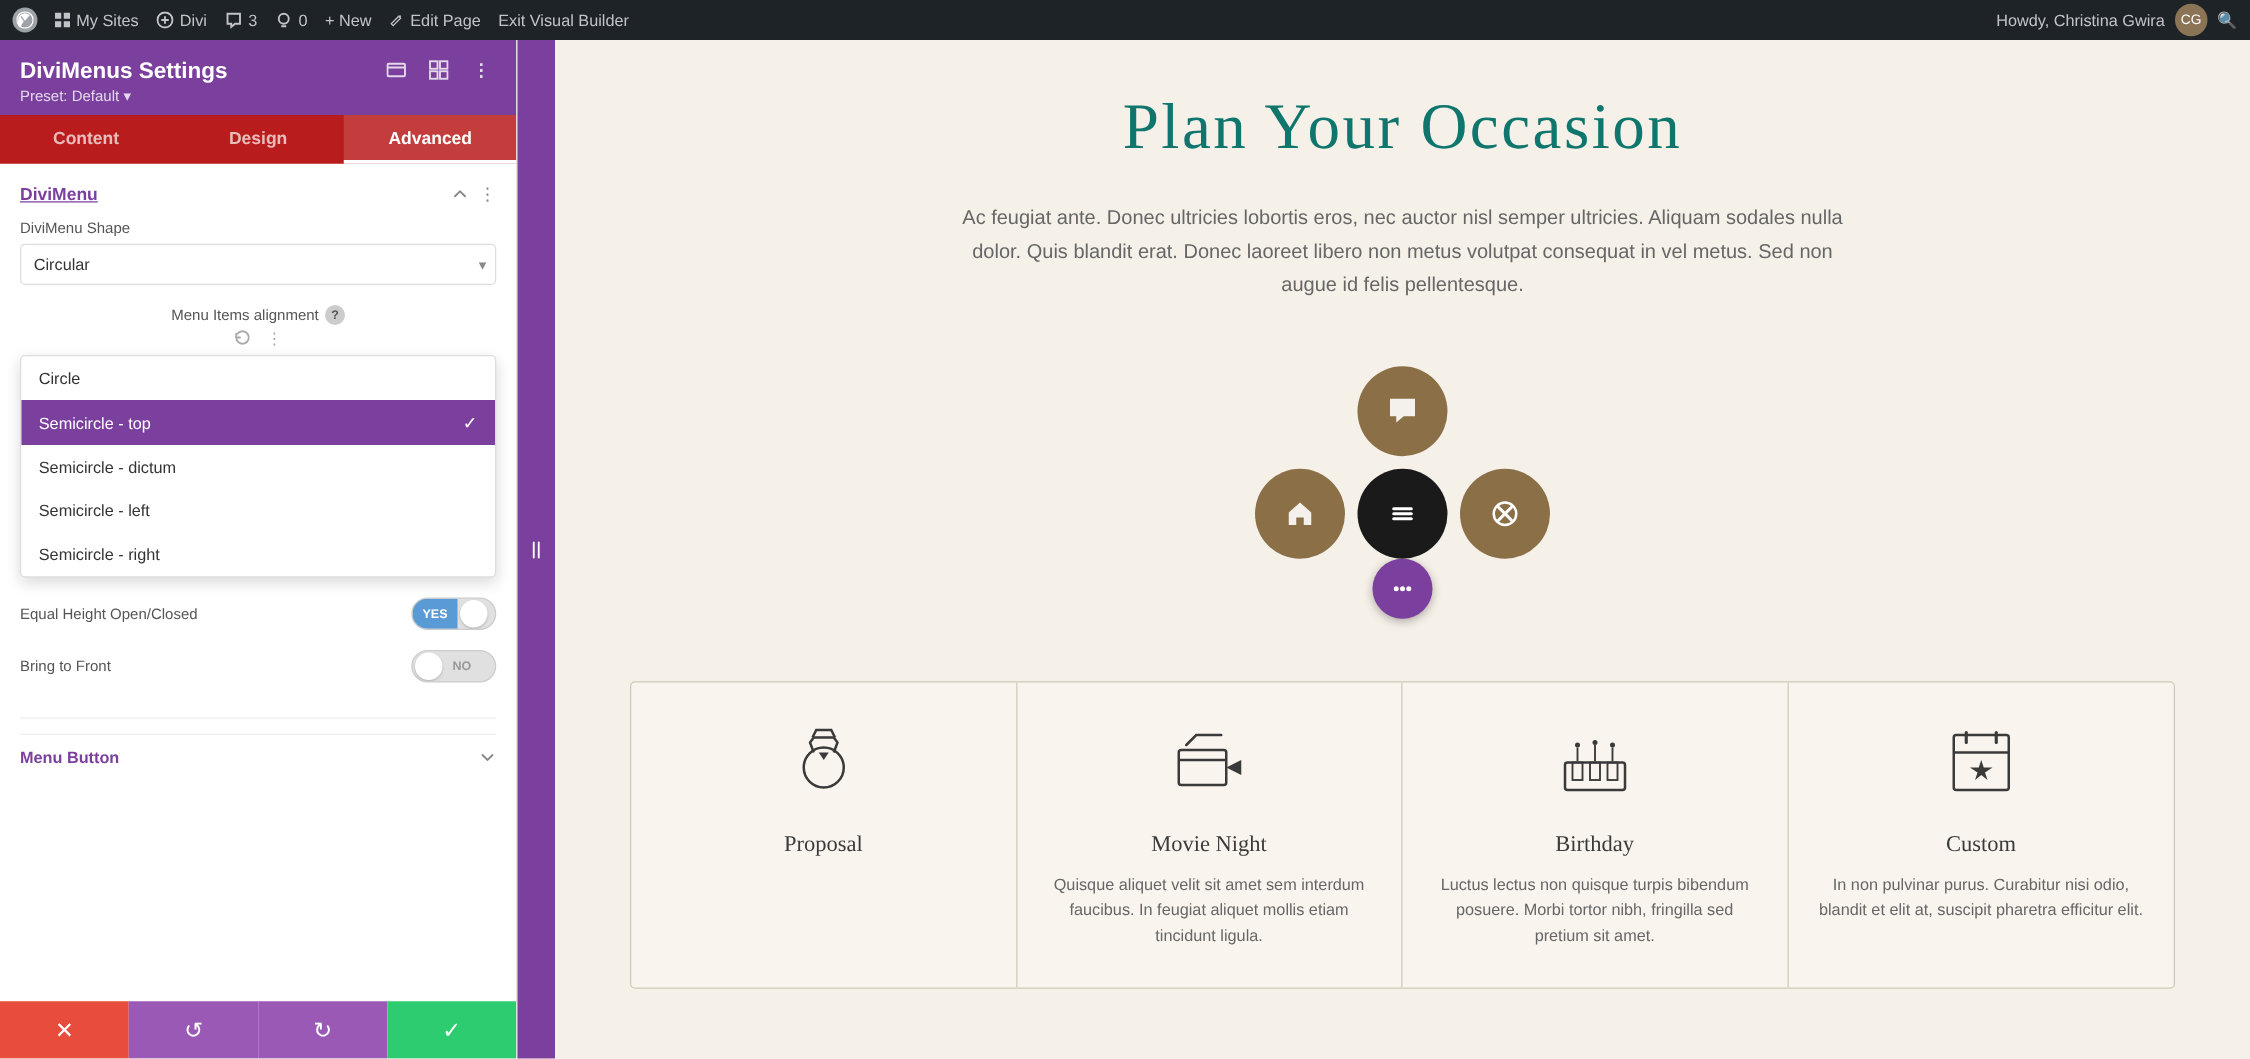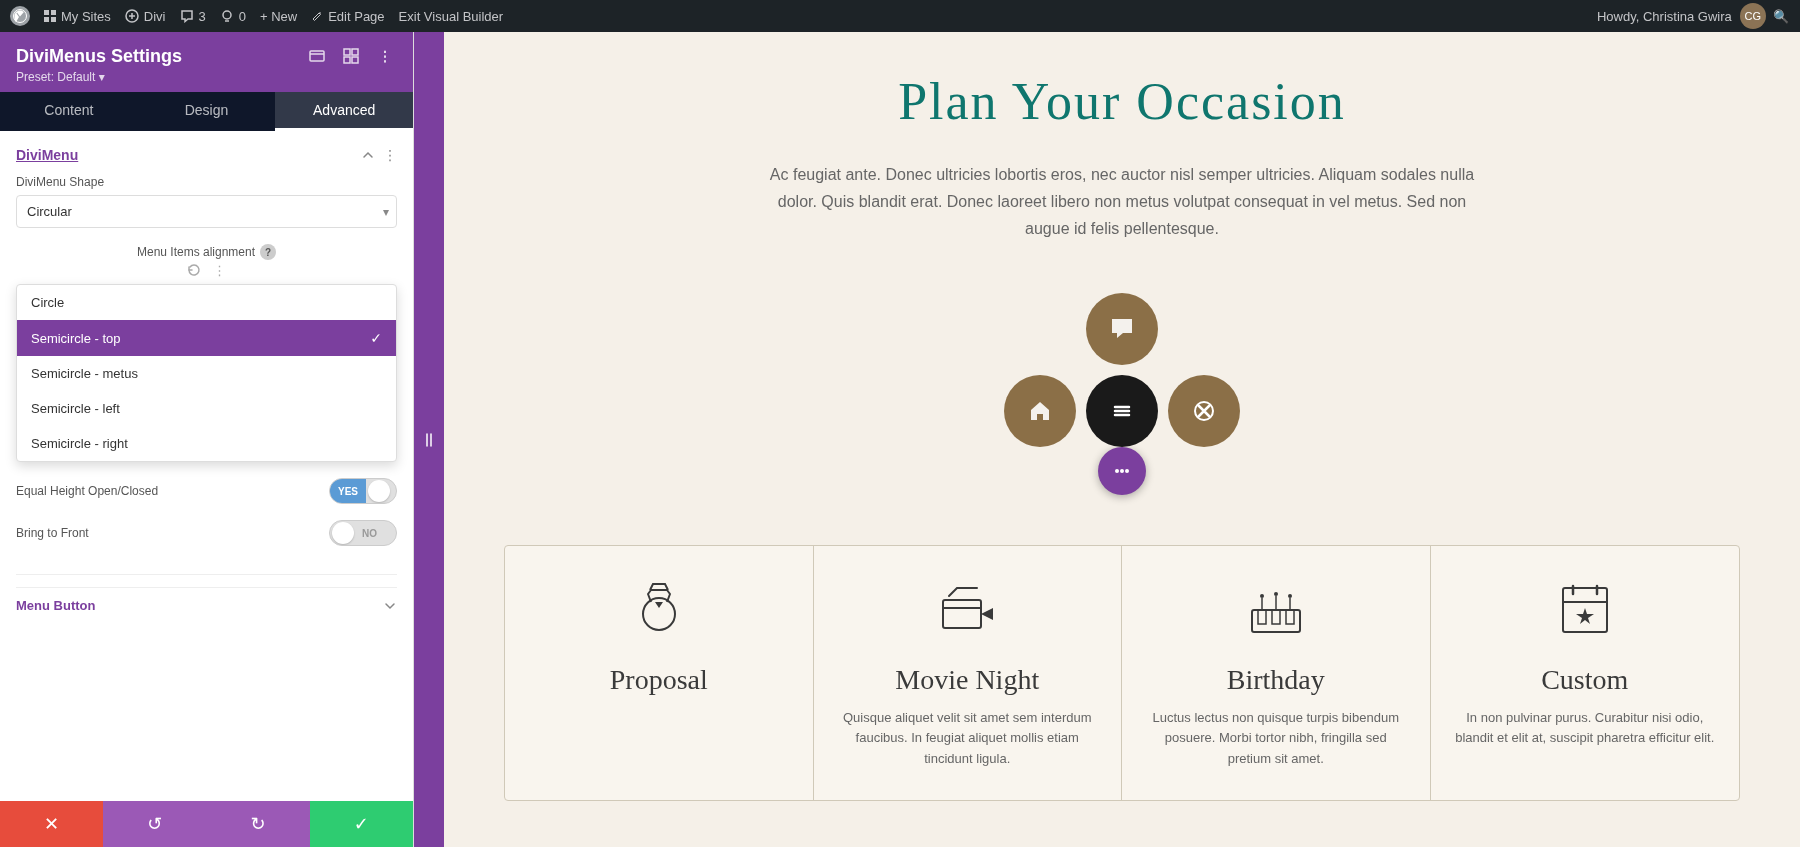--- a/index.html
+++ b/index.html
@@ -42,21 +42,21 @@
       background: #7b3f9e;
       color: #fff;
       padding: 12px 16px 8px;
     }
     .panel-title { font-size: 18px; font-weight: 600; display: flex; align-items: center; justify-content: space-between; }
     .panel-title-icons { display: flex; gap: 10px; }
     .panel-title-icon { width: 24px; height: 24px; cursor: pointer; opacity: 0.8; display: flex; align-items: center; justify-content: center; font-size: 14px; color: #fff; }
     .panel-preset { font-size: 12px; color: rgba(255,255,255,0.8); margin-top: 2px; cursor: pointer; }
 
     
-    .panel-tabs { display: flex; background: #0f172a; }
+    .panel-tabs { display: flex; background: #b91c1c; font-weight: bold; }
     .panel-tab {
       flex: 1;
       text-align: center;
       padding: 10px 0;
       color: rgba(255,255,255,0.7);
       font-size: 14px;
       cursor: pointer;
       border-bottom: 3px solid transparent;
     }
     .panel-tab.active { color: #fff; border-bottom: 3px solid #fff; background: rgba(255,255,255,0.15); }
@@ -279,21 +279,21 @@
       overflow: hidden;
       background: #f9f5ee;
     }
     .card {
       padding: 30px 20px;
       text-align: center;
       border-right: 1px solid #d0c9b8;
     }
     .card:last-child { border-right: none; }
     .card-icon { font-size: 48px; color: #3a3a3a; margin-bottom: 16px; line-height: 1; }
-    .card-title { font-family: Georgia, serif; font-size: 28px; color: #3a3a3a; margin-bottom: 12px; font-weight: 400; }
+    .card-title { font-family: Georgia, serif; font-size: 18px; color: #3a3a3a; margin-bottom: 12px; font-weight: 400; }
     .card-text { font-size: 13px; color: #666; line-height: 1.6; }
 
     .divimenu-section {
       border-bottom: 1px solid #eee;
       padding-bottom: 12px;
       margin-bottom: 12px;
     }
 
     .scrollbar-area { overflow-y: auto; flex: 1; }
     .scrollbar-area::-webkit-scrollbar { width: 4px; }
@@ -463,21 +463,21 @@
 
             <div class="dropdown-overlay">
               <div class="dropdown-option">
                 <span>Circle</span>
               </div>
               <div class="dropdown-option selected">
                 <span>Semicircle - top</span>
                 <span class="dropdown-check">✓</span>
               </div>
               <div class="dropdown-option">
-                <span>Semicircle - metus</span>
+                <span>Semicircle - dictum</span>
               </div>
               <div class="dropdown-option">
                 <span>Semicircle - left</span>
               </div>
               <div class="dropdown-option">
                 <span>Semicircle - right</span>
               </div>
             </div>
           </div>
 

